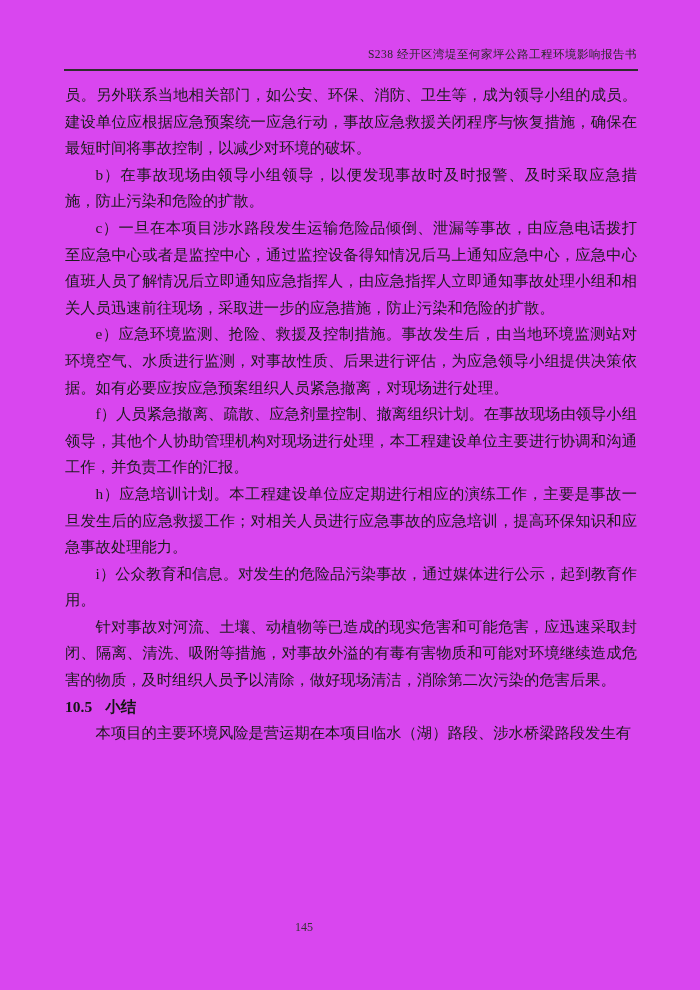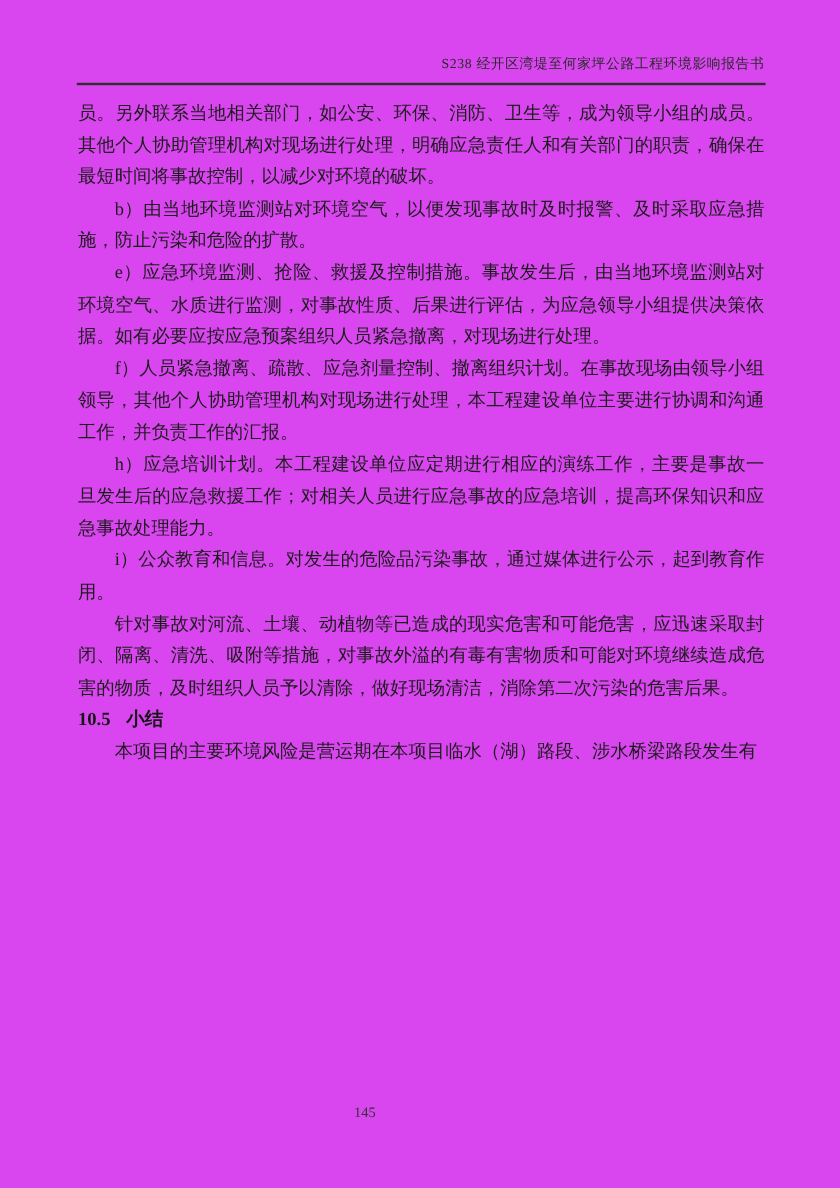--- a/index.html
+++ b/index.html
@@ -79,22 +79,23 @@
 <body>
 
 <div class="page">
 
   <div class="header">
     <span>S238 经开区湾堤至何家坪公路工程环境影响报告书</span>
   </div>
   <div class="header-rule"></div>
 
   <div class="content">
-    <p>员。另外联系当地相关部门，如公安、环保、消防、卫生等，成为领导小组的成员。其他个人协助管理机构对现场进行处理，明确应急责任人和有关部门的职责，确保在最短时间将事故控制，以减少对环境的破坏。</p>
-    <p class="ind">b）由当地环境监测站对环境空气，以便发现事故时及时报警、及时采取应急措施，防止污染和危险的扩散。</p>
+    <p>员。另外联系当地相关部门，如公安、环保、消防、卫生等，成为领导小组的成员。建设单位应根据应急预案统一应急行动，事故应急救援关闭程序与恢复措施，确保在最短时间将事故控制，以减少对环境的破坏。</p>
+    <p class="ind">b）在事故现场由领导小组领导，以便发现事故时及时报警、及时采取应急措施，防止污染和危险的扩散。</p>
+    <p class="ind">c）一旦在本项目涉水路段发生运输危险品倾倒、泄漏等事故，由应急电话拨打至应急中心或者是监控中心，通过监控设备得知情况后马上通知应急中心，应急中心值班人员了解情况后立即通知应急指挥人，由应急指挥人立即通知事故处理小组和相关人员迅速前往现场，采取进一步的应急措施，防止污染和危险的扩散。</p>
     <p class="ind">e）应急环境监测、抢险、救援及控制措施。事故发生后，由当地环境监测站对环境空气、水质进行监测，对事故性质、后果进行评估，为应急领导小组提供决策依据。如有必要应按应急预案组织人员紧急撤离，对现场进行处理。</p>
     <p class="ind">f）人员紧急撤离、疏散、应急剂量控制、撤离组织计划。在事故现场由领导小组领导，其他个人协助管理机构对现场进行处理，本工程建设单位主要进行协调和沟通工作，并负责工作的汇报。</p>
     <p class="ind">h）应急培训计划。本工程建设单位应定期进行相应的演练工作，主要是事故一旦发生后的应急救援工作；对相关人员进行应急事故的应急培训，提高环保知识和应急事故处理能力。</p>
     <p class="ind">i）公众教育和信息。对发生的危险品污染事故，通过媒体进行公示，起到教育作用。</p>
 
 
     <p class="ind">针对事故对河流、土壤、动植物等已造成的现实危害和可能危害，应迅速采取封闭、隔离、清洗、吸附等措施，对事故外溢的有毒有害物质和可能对环境继续造成危害的物质，及时组织人员予以清除，做好现场清洁，消除第二次污染的危害后果。</p>
 
     <div class="heading">
       <span class="sec-num">10.5</span><span class="sec-title">小结</span>

